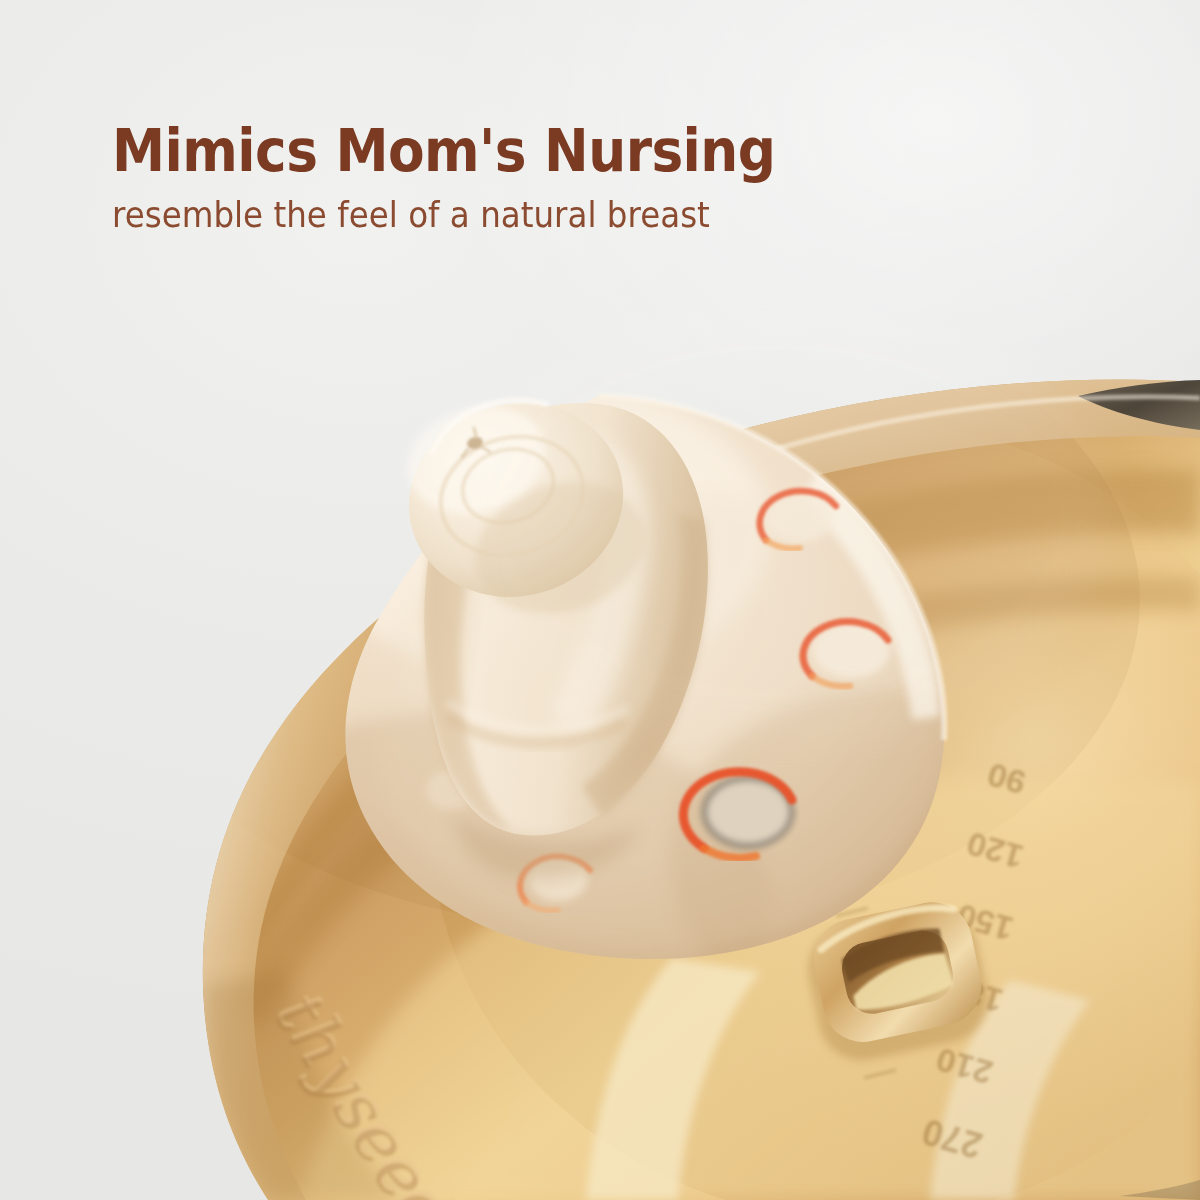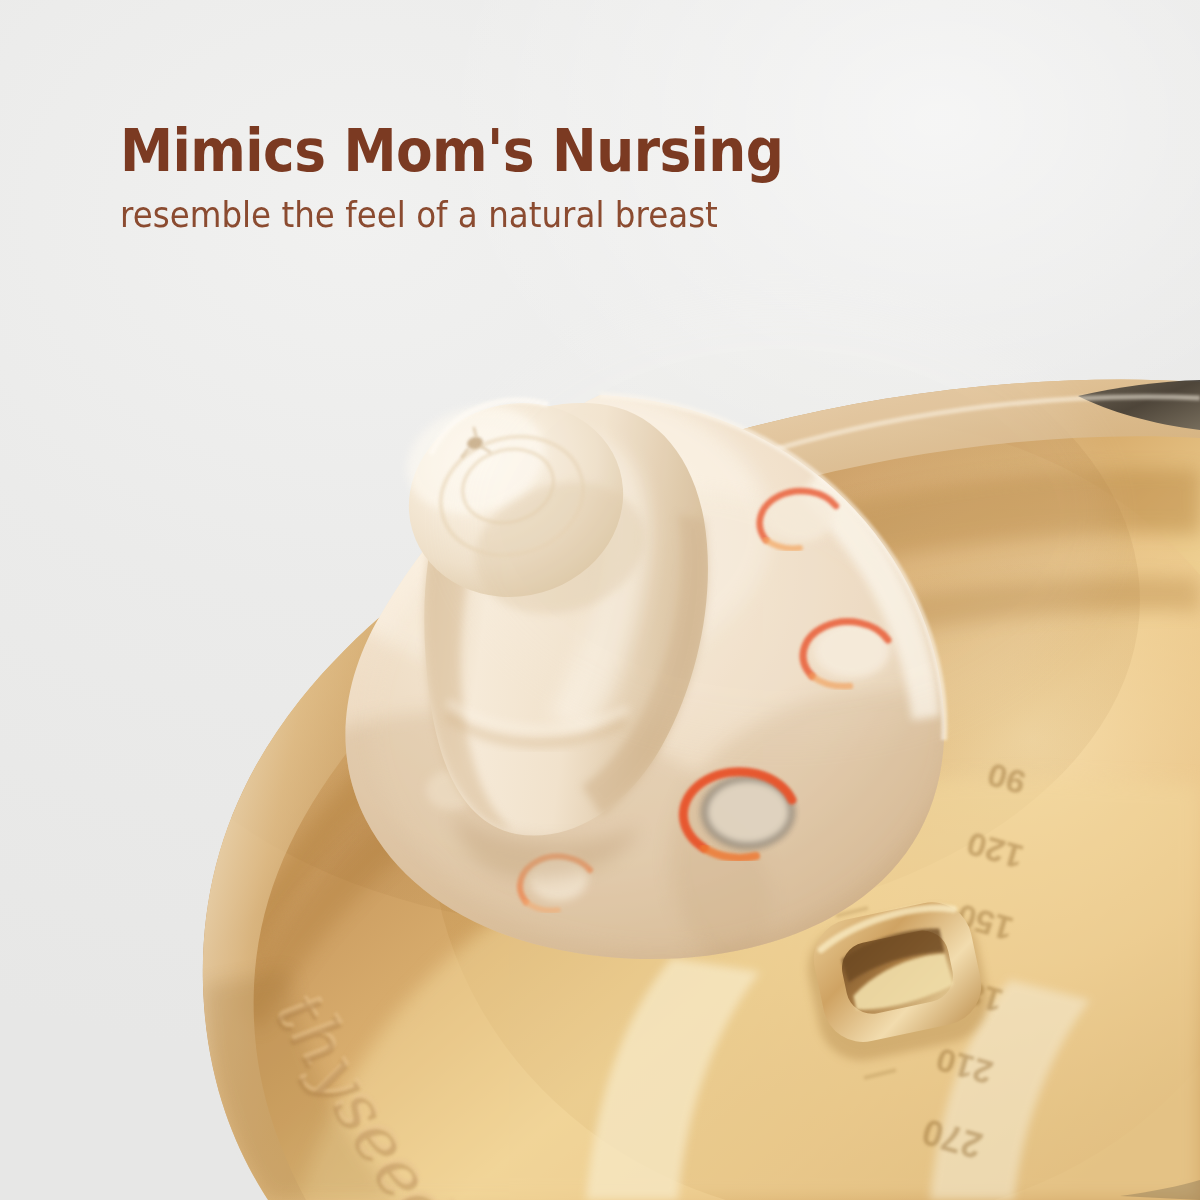--- a/index.html
+++ b/index.html
@@ -28,21 +28,21 @@
     position: absolute;
     inset: 0;
     background:
       radial-gradient(ellipse 60% 45% at 78% 10%, rgba(255,255,255,0.55) 0%, rgba(255,255,255,0) 70%);
     mix-blend-mode: normal;
   }
 
   
   .text-block {
     position: absolute;
-    left: 120px;
+    left: 112px;
     top: 122px;
     width: 860px;
   }
   .headline {
     margin: 0;
     font-size: 58px;
     line-height: 1.02;
     font-weight: 700;
     letter-spacing: -0.6px;
     color: #7b3a22;

